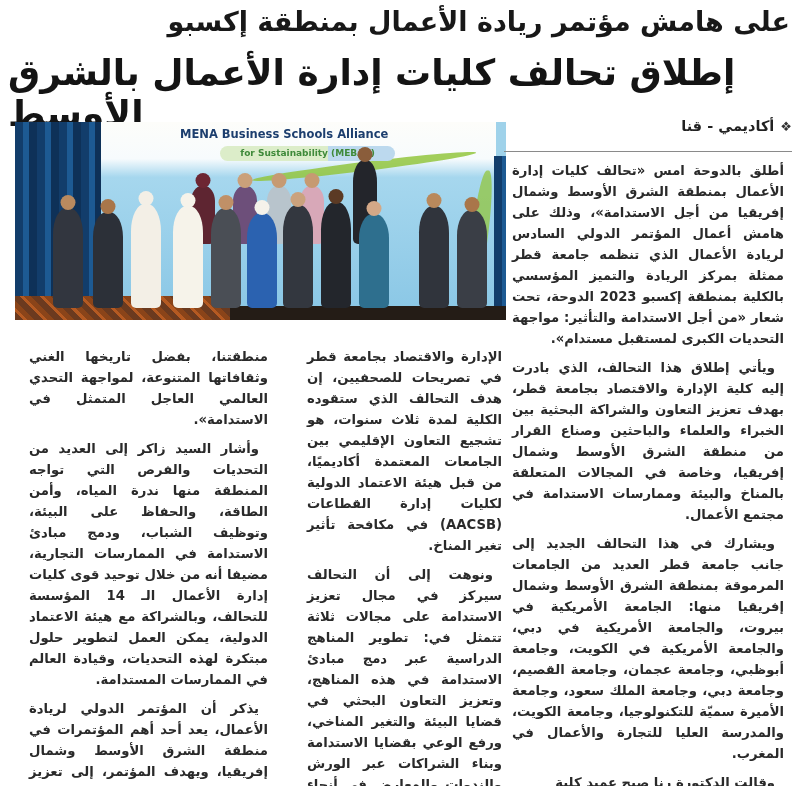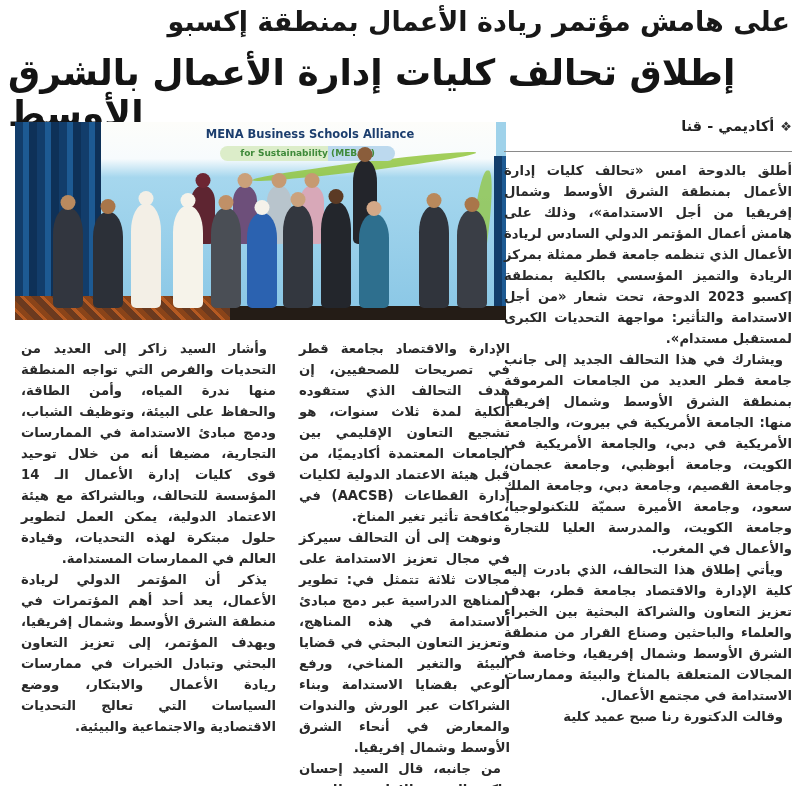--- a/index.html
+++ b/index.html
@@ -12,21 +12,21 @@
           font-size:27px;font-weight:bold;color:#181818;letter-spacing:0;}
   .headline{position:absolute;top:52px;right:8px;left:8px;text-align:left;
             font-size:36px;font-weight:bold;color:#141414;}
 
   
   .col-right{position:absolute;top:118px;right:6px;width:288px;}
   .dateline{display:flex;align-items:center;gap:6px;font-size:14.5px;font-weight:bold;color:#222;}
   .dateline .dia{font-size:13px;color:#333;}
   .rule{border:0;border-top:1.5px solid #8a8a8a;margin:17px 0 8px 0;width:100%;}
 
-  .body-text p{margin:0;font-size:13.2px;line-height:21px;font-weight:bold;
+  .body-text p{margin:8px;font-size:13.2px;line-height:21px;font-weight:bold;
                color:#2a2a2a;text-align:justify;text-indent:9px;}
   .body-text p.cont{text-indent:0;}
 
   
   .col-middle{position:absolute;top:338px;right:288px;width:211px;}
   .col-left{position:absolute;top:338px;right:522px;width:255px;}
 
   
   .photo{position:absolute;top:122px;right:292px;left:15px;height:198px;overflow:hidden;background:#9fd2ea;}
   .backdrop{position:absolute;left:86px;right:10px;top:0;bottom:14px;
@@ -35,21 +35,21 @@
            border-radius:50%;transform:rotate(-7deg);opacity:.85;}
   .swoosh2{position:absolute;right:18px;top:48px;width:16px;height:130px;background:#93c63e;
            border-radius:45%;transform:rotate(7deg);opacity:.75;}
   .curtain{position:absolute;top:0;bottom:14px;
            background:repeating-linear-gradient(90deg,#123d6b 0 8px,#1d5a93 8px 14px,#0e3158 14px 22px);}
   .curtain.left{left:0;width:86px;}
   .curtain.right{right:0;width:12px;top:34px;}
   .floor{position:absolute;left:0;right:0;bottom:0;height:14px;background:#241c16;}
   .carpet{position:absolute;left:0;bottom:0;width:215px;height:24px;
           background:repeating-linear-gradient(45deg,#6b3a1f 0 6px,#b55a22 6px 9px,#8a4419 9px 14px);}
-  .banner{position:absolute;top:5px;left:165px;width:260px;text-align:center;
+  .banner{position:absolute;top:5px;left:165px;width:260px;
           font-size:11.5px;font-weight:bold;color:#1c3e6e;direction:ltr;}
   .pill{position:absolute;top:24px;left:205px;width:175px;height:15px;line-height:15px;
         border-radius:8px;text-align:center;direction:ltr;
         font-size:9px;font-weight:bold;color:#3f8a3a;
         background:linear-gradient(90deg,#dcedc9 0 62%,#bcd9ee 62% 100%);}
   .person{position:absolute;border-radius:45% 45% 5px 5px / 26% 26% 5px 5px;}
   .person::before{content:"";position:absolute;top:-13px;left:50%;transform:translateX(-50%);
                   width:15px;height:15px;border-radius:50%;background:var(--skin,#c28e63);}
   .row-front{bottom:12px;width:30px;height:100px;}
   .row-back{bottom:76px;width:24px;height:58px;}
@@ -94,30 +94,31 @@
   </div>
 
   <div class="col-right">
     <div class="dateline">
       <span class="dia">❖</span>
       <span>أكاديمي - قنا</span>
     </div>
     <hr class="rule">
     <div class="body-text">
       <p class="cont">أطلق بالدوحة امس «تحالف كليات إدارة الأعمال بمنطقة الشرق الأوسط وشمال إفريقيا من أجل الاستدامة»، وذلك على هامش أعمال المؤتمر الدولي السادس لريادة الأعمال الذي تنظمه جامعة قطر ممثلة بمركز الريادة والتميز المؤسسي بالكلية بمنطقة إكسبو 2023 الدوحة، تحت شعار «من أجل الاستدامة والتأثير: مواجهة التحديات الكبرى لمستقبل مستدام».</p>
+      <p>ويأتي إطلاق هذا التحالف، الذي بادرت إليه كلية الإدارة والاقتصاد بجامعة قطر، بهدف تعزيز التعاون والشراكة البحثية بين الخبراء والعلماء والباحثين وصناع القرار من منطقة الشرق الأوسط وشمال إفريقيا، وخاصة في المجالات المتعلقة بالمناخ والبيئة وممارسات الاستدامة في مجتمع الأعمال.</p>
       <p>ويشارك في هذا التحالف الجديد إلى جانب جامعة قطر العديد من الجامعات المرموقة بمنطقة الشرق الأوسط وشمال إفريقيا منها: الجامعة الأمريكية في بيروت، والجامعة الأمريكية في دبي، والجامعة الأمريكية في الكويت، وجامعة أبوظبي، وجامعة عجمان، وجامعة القصيم، وجامعة دبي، وجامعة الملك سعود، وجامعة الأميرة سميّة للتكنولوجيا، وجامعة الكويت، والمدرسة العليا للتجارة والأعمال في المغرب.</p>
-      <p>ويأتي إطلاق هذا التحالف، الذي بادرت إليه كلية الإدارة والاقتصاد بجامعة قطر، بهدف تعزيز التعاون والشراكة البحثية بين الخبراء والعلماء والباحثين وصناع القرار من منطقة الشرق الأوسط وشمال إفريقيا، وخاصة في المجالات المتعلقة بالمناخ والبيئة وممارسات الاستدامة في مجتمع الأعمال.</p>
       <p>وقالت الدكتورة رنا صبح عميد كلية</p>
     </div>
   </div>
 
   <div class="col-middle body-text">
     <p class="cont">الإدارة والاقتصاد بجامعة قطر في تصريحات للصحفيين، إن هدف التحالف الذي ستقوده الكلية لمدة ثلاث سنوات، هو تشجيع التعاون الإقليمي بين الجامعات المعتمدة أكاديميًا، من قبل هيئة الاعتماد الدولية لكليات إدارة القطاعات (AACSB) في مكافحة تأثير تغير المناخ.</p>
     <p>ونوهت إلى أن التحالف سيركز في مجال تعزيز الاستدامة على مجالات ثلاثة تتمثل في: تطوير المناهج الدراسية عبر دمج مبادئ الاستدامة في هذه المناهج، وتعزيز التعاون البحثي في قضايا البيئة والتغير المناخي، ورفع الوعي بقضايا الاستدامة وبناء الشراكات عبر الورش والندوات والمعارض في أنحاء الشرق الأوسط وشمال إفريقيا.</p>
     <p>من جانبه، قال السيد إحسان زاكر المدير الإقليمي للشرق الأوسط وإفريقيا في هيئة الاعتماد الدولية لكليات إدارة الأعمال، «إن التحالف الجديد يمثل فرصة غير مسبوقة لتحفيز القطاعات الأكاديمية والشركات في</p>
   </div>
 
   <div class="col-left body-text">
+    <p class="cont">منطقتنا، بفضل تاريخها الغني وثقافاتها المتنوعة، لمواجهة التحدي العالمي العاجل المتمثل في الاستدامة».</p>
     <p>وأشار السيد زاكر إلى العديد من التحديات والفرص التي تواجه المنطقة منها ندرة المياه، وأمن الطاقة، والحفاظ على البيئة، وتوظيف الشباب، ودمج مبادئ الاستدامة في الممارسات التجارية، مضيفا أنه من خلال توحيد قوى كليات إدارة الأعمال الـ 14 المؤسسة للتحالف، وبالشراكة مع هيئة الاعتماد الدولية، يمكن العمل لتطوير حلول مبتكرة لهذه التحديات، وقيادة العالم في الممارسات المستدامة.</p>
     <p>يذكر أن المؤتمر الدولي لريادة الأعمال، يعد أحد أهم المؤتمرات في منطقة الشرق الأوسط وشمال إفريقيا، ويهدف المؤتمر، إلى تعزيز التعاون البحثي وتبادل الخبرات في ممارسات ريادة الأعمال والابتكار، ووضع السياسات التي تعالج التحديات الاقتصادية والاجتماعية والبيئية.</p>
   </div>
 
 </div>
 
 </body></html>

